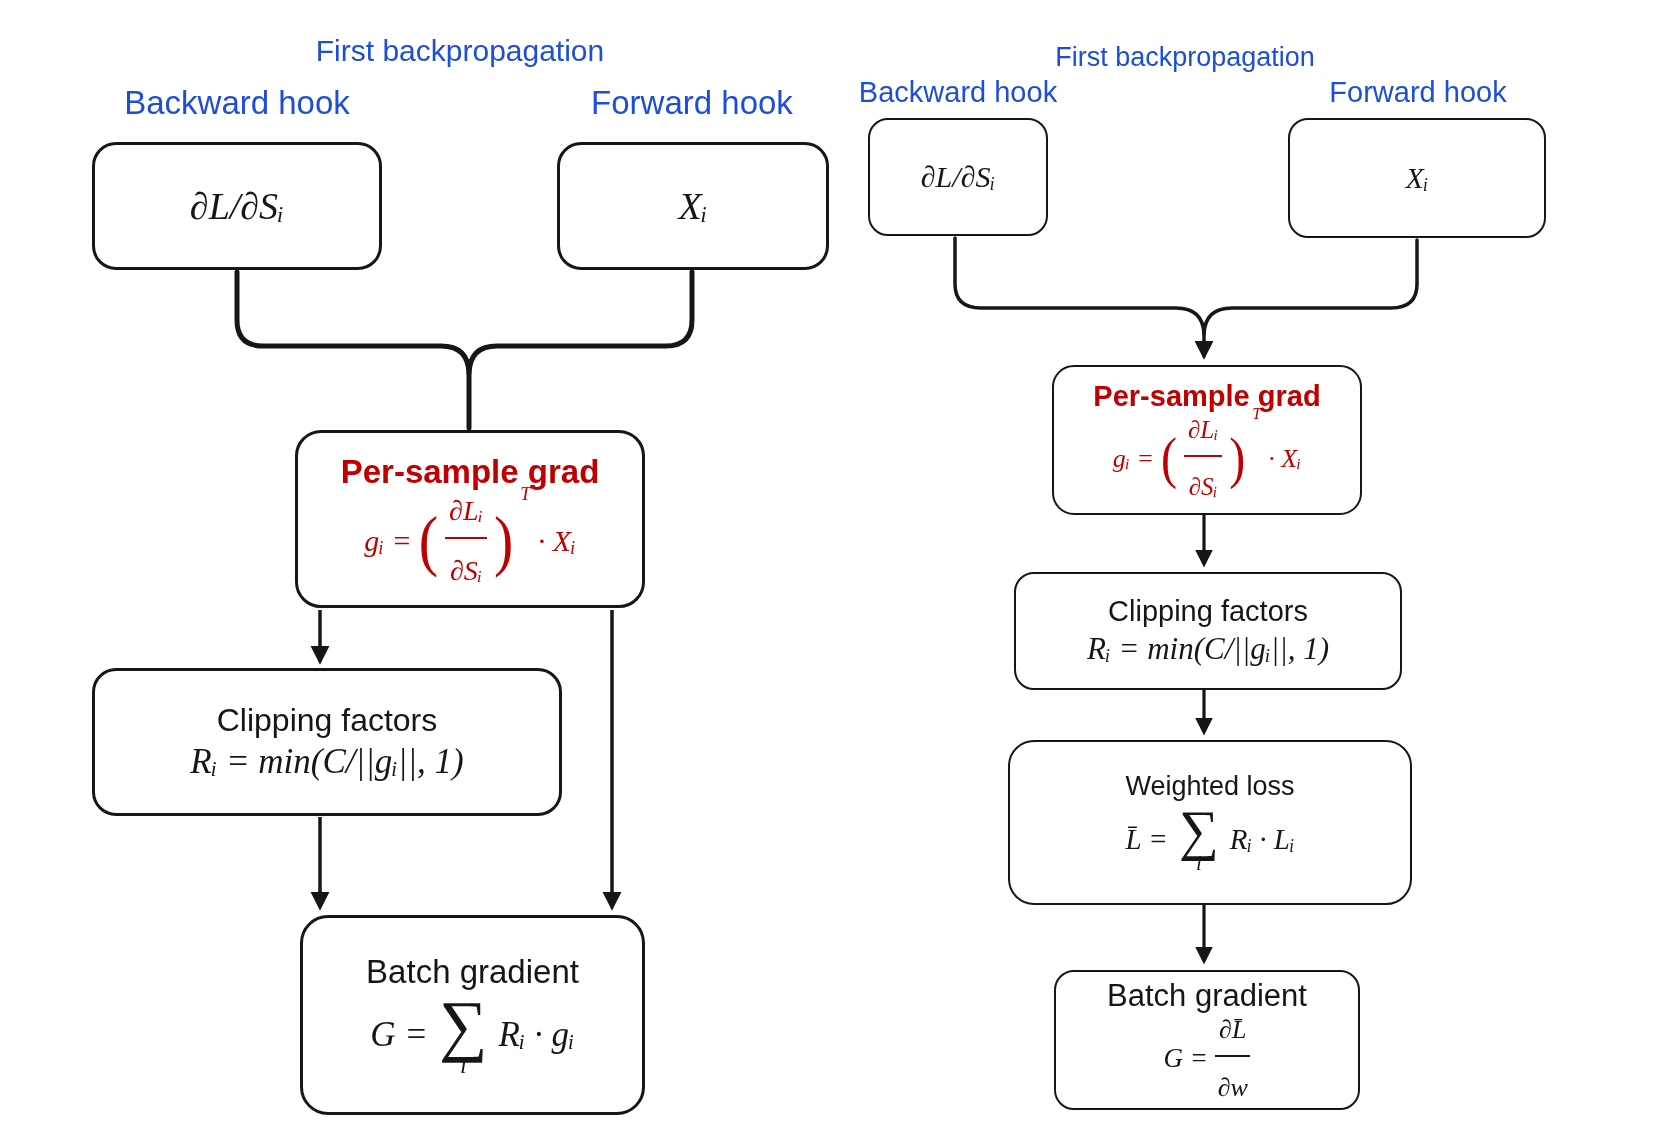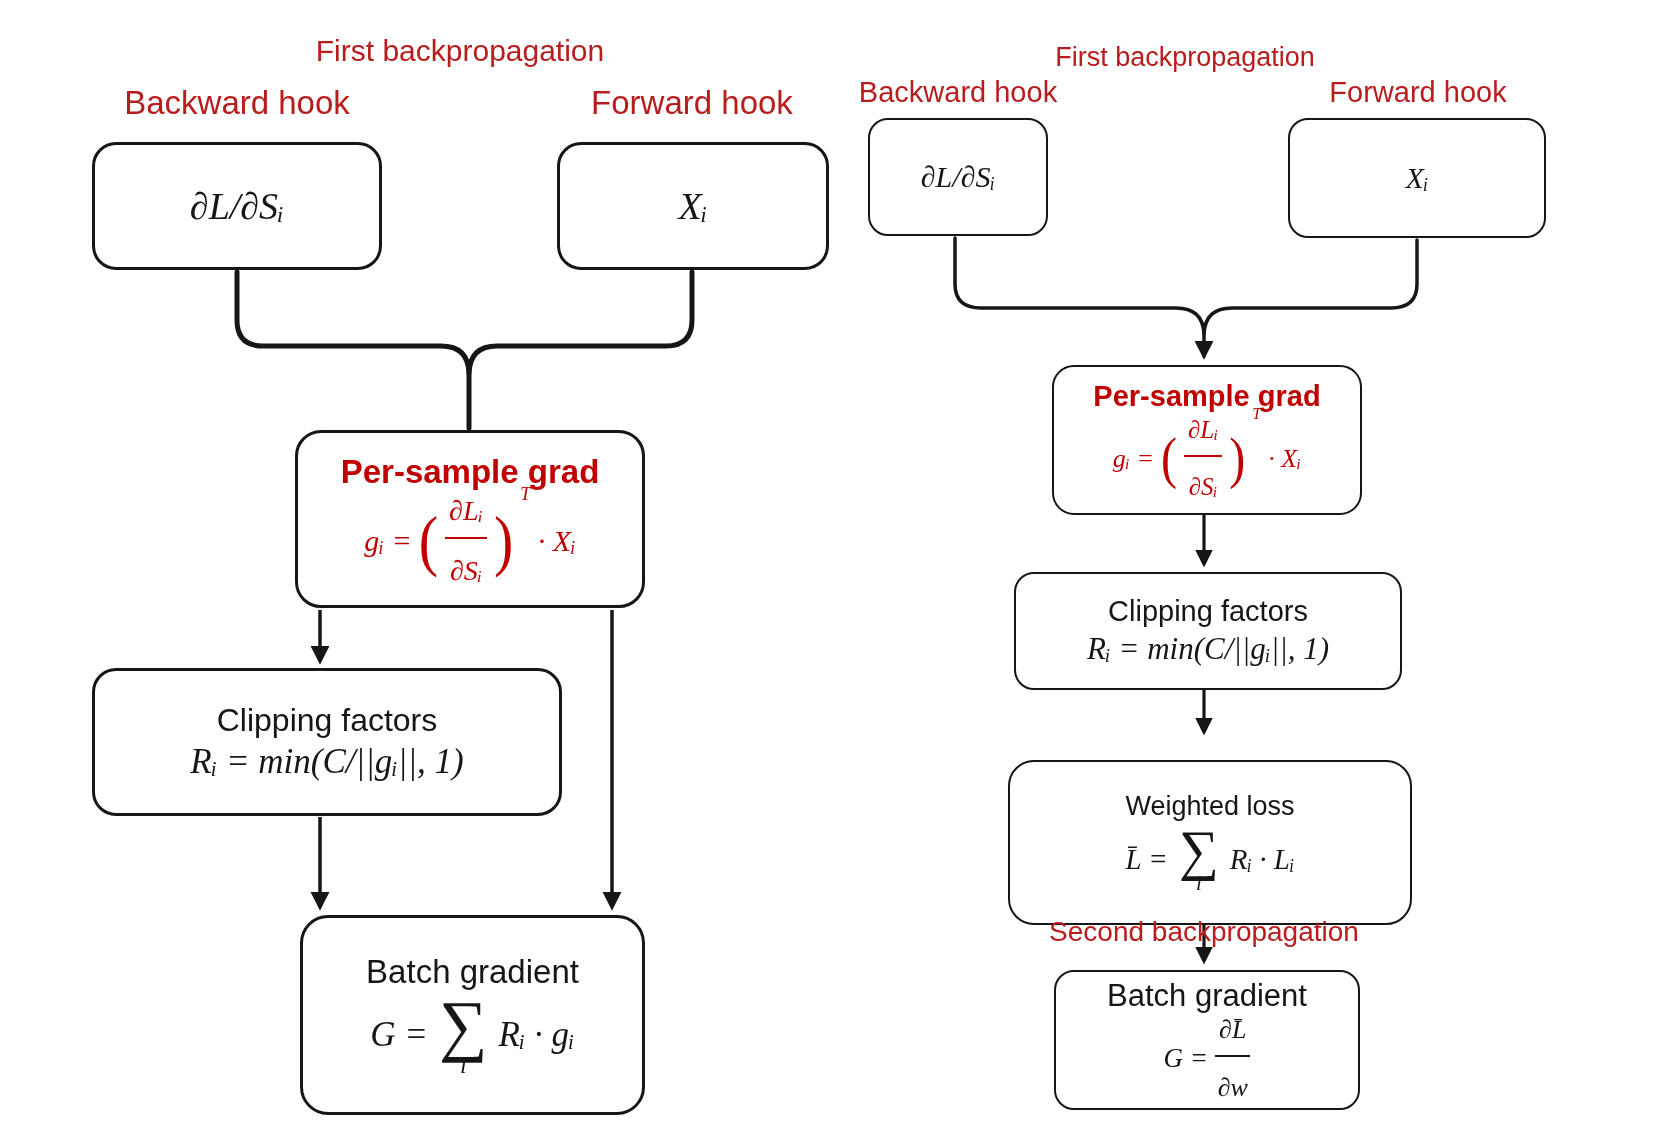--- a/index.html
+++ b/index.html
@@ -1,19 +1,19 @@
 <!DOCTYPE html>
 <html><head>
 <meta charset="utf-8">
 <style>
   html,body{margin:0;padding:0;background:#ffffff;}
   .canvas{position:relative;width:1656px;height:1146px;background:#ffffff;overflow:hidden;
           font-family:"Liberation Sans",sans-serif;color:#161616;}
   svg.connectors{position:absolute;left:0;top:0;z-index:0;}
-  .lbl{position:absolute;z-index:2;text-align:center;white-space:nowrap;color:#b91c1c;}
+  .lbl{position:absolute;z-index:2;text-align:center;white-space:nowrap;color:#1d4ed8;}
   .box{position:absolute;z-index:1;background:#ffffff;border:3px solid #161616;border-radius:24px;
        box-sizing:border-box;display:flex;flex-direction:column;align-items:center;justify-content:center;}
   .box.thin{border-width:2.5px;border-radius:20px;}
   .math{font-family:"Liberation Serif","DejaVu Serif",serif;font-style:italic;}
   .red{color:#c00000;}
   .btitle{line-height:1.15;}
   .frow{display:flex;align-items:center;gap:7px;line-height:1;}
   .frac{display:inline-flex;flex-direction:column;align-items:center;line-height:1.12;}
   .frac .num{border-bottom:2.5px solid currentColor;padding:0 4px 11px;}
   .frac .den{padding-top:16px;}
@@ -119,33 +119,32 @@
       <span class="exp">T</span>
       <span>· Xᵢ</span>
     </div>
   </div>
 
   <div class="box thin" style="left:1014px;top:572px;width:388px;height:118px;">
     <div class="btitle" style="font-size:29px;">Clipping factors</div>
     <div class="math" style="font-size:31px;margin-top:3px;">Rᵢ = min(C/||gᵢ||, 1)</div>
   </div>
 
-  <div class="box thin" style="left:1008px;top:740px;width:404px;height:165px;border-radius:26px;margin-top:20px;">
+  <div class="box thin" style="left:1008px;top:740px;width:404px;height:165px;border-radius:26px;">
     <div class="btitle" style="font-size:27px;margin-bottom:2px;">Weighted loss</div>
     <div class="frow math" style="font-size:29px;">
       <span>L̄ =</span>
       <span class="sigma-block">
         <span class="sigma" style="font-size:56px;">∑</span>
         <span class="sigma-sub" style="font-size:21px;">i</span>
       </span>
       <span>Rᵢ · Lᵢ</span>
     </div>
   </div>
 
-  <div class="lbl" style="left:954px;top:916px;width:500px;font-size:28px;">Second backpropagation</div>
 
   <div class="box thin" style="left:1054px;top:970px;width:306px;height:140px;">
     <div class="btitle" style="font-size:31px;">Batch gradient</div>
     <div class="frow math" style="font-size:27px;margin-top:2px;">
       <span>G =</span>
       <span class="frac" style="font-size:26px;">
         <span class="num">∂L̄</span>
         <span class="den">∂w</span>
       </span>
     </div>

